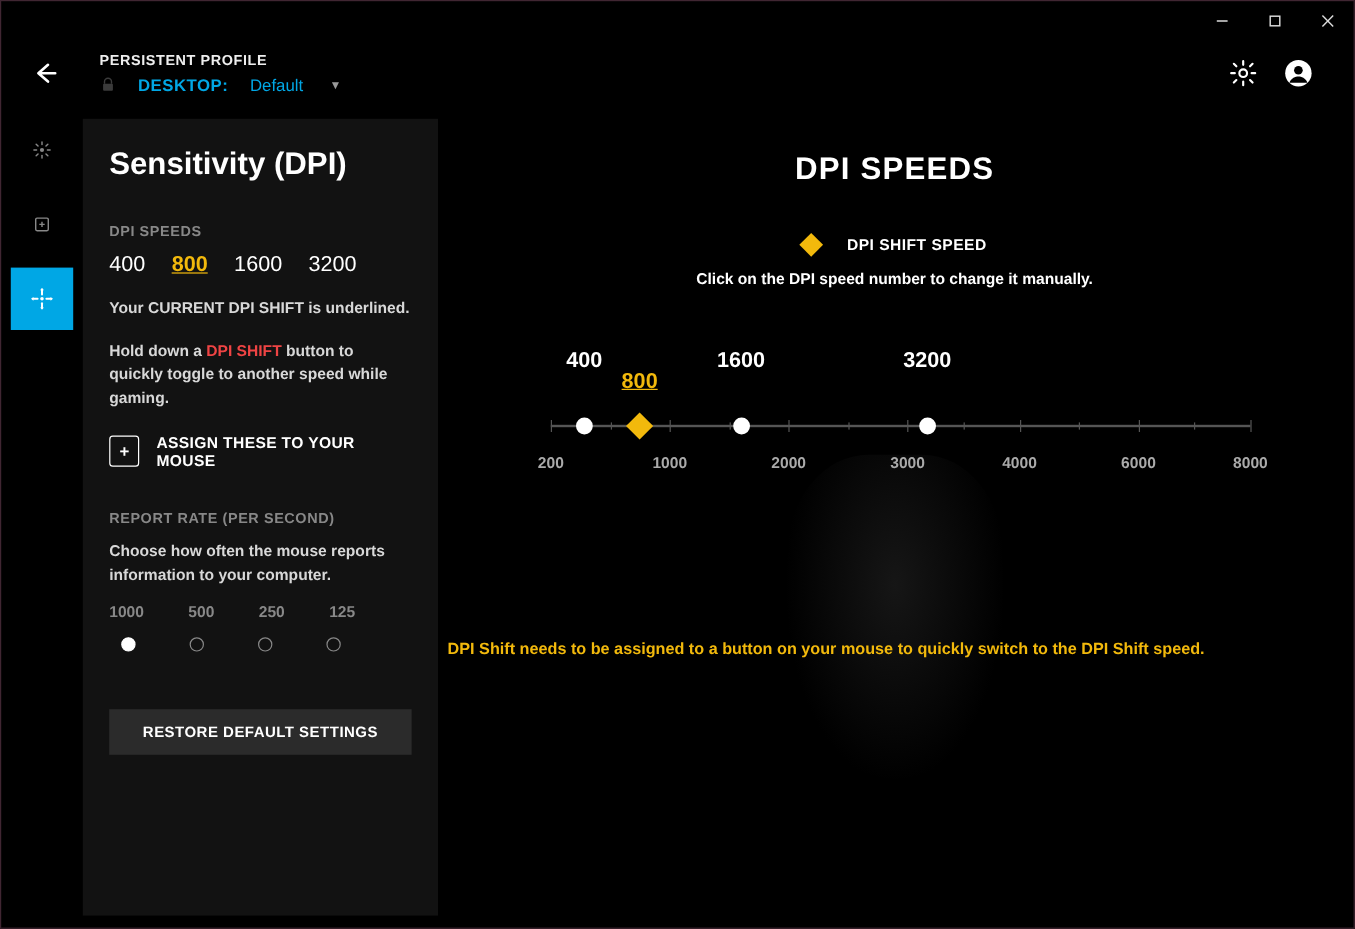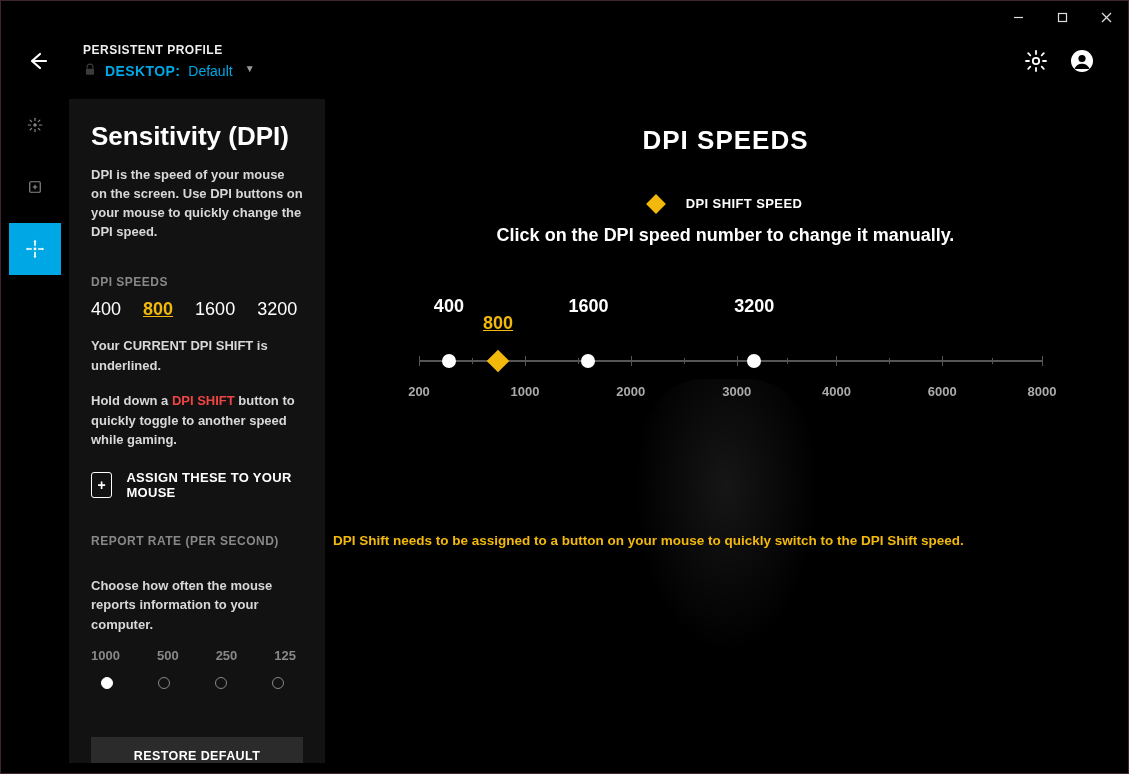--- a/index.html
+++ b/index.html
@@ -43,21 +43,21 @@
     align-items: center;
     padding: 0 34px 0 22px;
   }
   .back-arrow {
     width: 30px; height: 30px;
     display: flex; align-items: center; justify-content: center;
     margin-right: 30px;
   }
   .profile-block { display: flex; flex-direction: column; gap: 6px; }
   .persistent { font-size: 12px; font-weight: 700; letter-spacing: 0.5px; color: #eee; }
-  .profile-row { display: flex; align-items: flex-start; gap: 8px; }
+  .profile-row { display: flex; align-items: center; gap: 18px; }
   .lock-icon { width: 14px; height: 14px; opacity: 0.5; }
   .desktop-label { color: #00A7E5; font-size: 14px; font-weight: 700; letter-spacing: 0.4px; }
   .default-label { color: #00A7E5; font-size: 14px; font-weight: 400; }
   .chevron { color: #999; font-size: 10px; margin-left:4px;}
   .header-right { margin-left: auto; display: flex; gap: 22px; align-items: center; }
   .gear, .avatar { width: 24px; height: 24px; }
 
   
   .layout {
     position: absolute;
@@ -72,21 +72,21 @@
   .side-tab {
     width: 52px; height: 52px;
     display: flex; align-items: center; justify-content: center;
     background: transparent;
   }
   .side-tab.active { background: #00A7E5; }
   .side-tab svg { width: 22px; height: 22px; }
   .side-tab.small svg { width: 18px; height: 18px; }
 
   .left-panel {
-    width: 256px;
+    width: 296px;
     background: #121212;
     padding: 22px 22px 24px 22px;
     overflow: hidden;
   }
   .panel-title { font-size: 26px; font-weight: 700; margin-bottom: 14px; }
   .panel-desc { font-size: 13px; line-height: 1.45; color: #d8d8d8; font-weight:600; }
 
   .section-label { font-size: 12px; font-weight: 700; color: #888; letter-spacing: 0.5px; margin-top: 34px; }
   .dpi-speed-row { display: flex; gap: 22px; margin-top: 10px; font-size: 18px; font-weight: 500;}
   .dpi-val { color: #fff; }
@@ -141,21 +141,21 @@
     margin-top: 6px;
   }
   .shift-row {
     display: flex; align-items: center; justify-content: center;
     gap: 23px; margin-top: 40px;
     font-size: 13px; font-weight: 700; letter-spacing: 0.4px;
   }
   .diamond {
     width: 14px; height: 14px; background: #F2B90C; transform: rotate(45deg);
   }
-  .hint-line { text-align:center; font-size: 18px; font-weight:700; margin-top: 14px; }
+  .hint-line { text-align:center; font-size: 13px; font-weight:700; margin-top: 14px; }
   .hint-line + .hint-line { margin-top: 9px; }
 
   
   .slider-wrap {
     position: relative;
     margin: 70px 46px 0 56px;
     height: 100px;
   }
   .slider-track {
     position: absolute;
@@ -312,42 +312,41 @@
           <polyline points="12,2 10.3,4.2 13.7,4.2" fill="#fff"></polyline>
           <polyline points="12,22 10.3,19.8 13.7,19.8" fill="#fff"></polyline>
           <polyline points="2,12 4.2,10.3 4.2,13.7" fill="#fff"></polyline>
           <polyline points="22,12 19.8,10.3 19.8,13.7" fill="#fff"></polyline>
         </svg>
     </div>
   </div>
 
   <div class="left-panel">
     <div class="panel-title">Sensitivity (DPI)</div>
-    <div class="panel-desc">DPI is the speed of your mouse on the screen. Use DPI buttons on your mouse to quickly change the DPI speed.</div>
 
     <div class="section-label">DPI SPEEDS</div>
     <div class="dpi-speed-row" id="dpiRow">
         <span class="dpi-val">400</span>
         <span class="dpi-val active">800</span>
         <span class="dpi-val">1600</span>
         <span class="dpi-val">3200</span>
       </div>
 
     <div class="info-line">Your CURRENT DPI SHIFT is underlined.</div>
     <div class="info-line">
       <span>Hold down a </span><span class="accent">DPI SHIFT</span><span> button to quickly toggle to another speed while gaming.</span>
     </div>
 
     <div class="assign-row">
       <div class="assign-icon">+</div>
       <div class="assign-text">ASSIGN THESE TO YOUR MOUSE</div>
     </div>
 
     <div class="section-label">REPORT RATE (PER SECOND)</div>
-    <div class="info-line" style="margin-top:28px">Choose how often the mouse reports information to your computer.</div>
+    <div class="info-line" style="margin-top:10px">Choose how often the mouse reports information to your computer.</div>
     <div class="report-row" id="rateRow">
         <span>1000</span>
         <span>500</span>
         <span>250</span>
         <span>125</span>
       </div>
     <div class="radio-row" id="radioRow">
         <div class="radio selected"></div>
         <div class="radio"></div>
         <div class="radio"></div>

